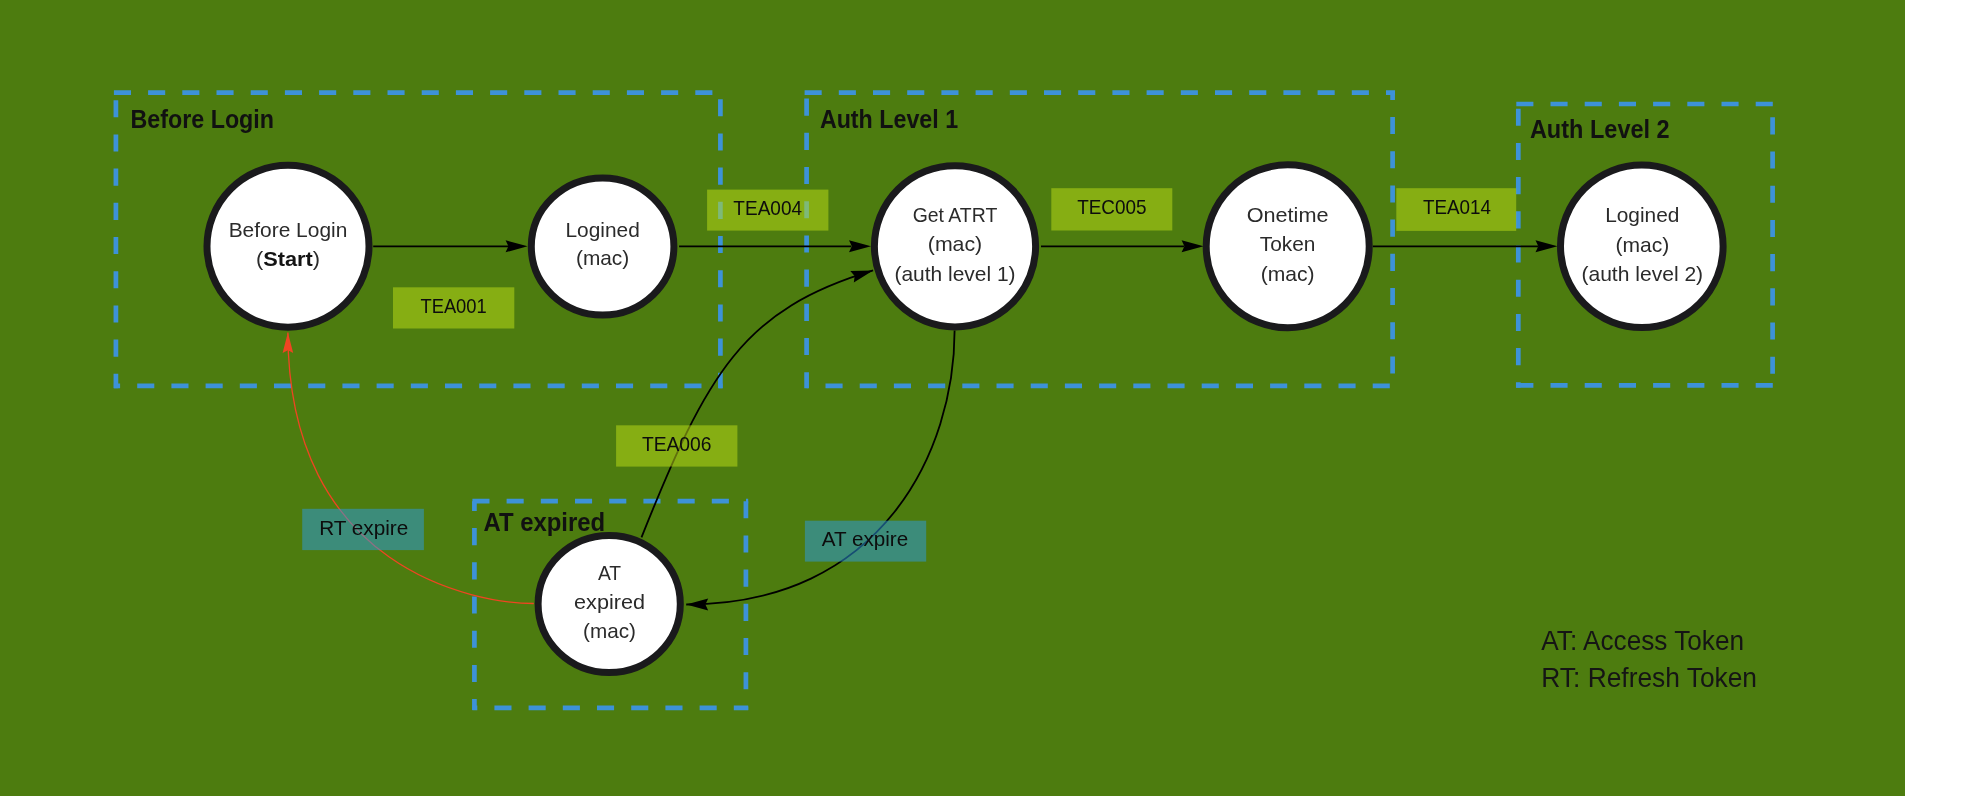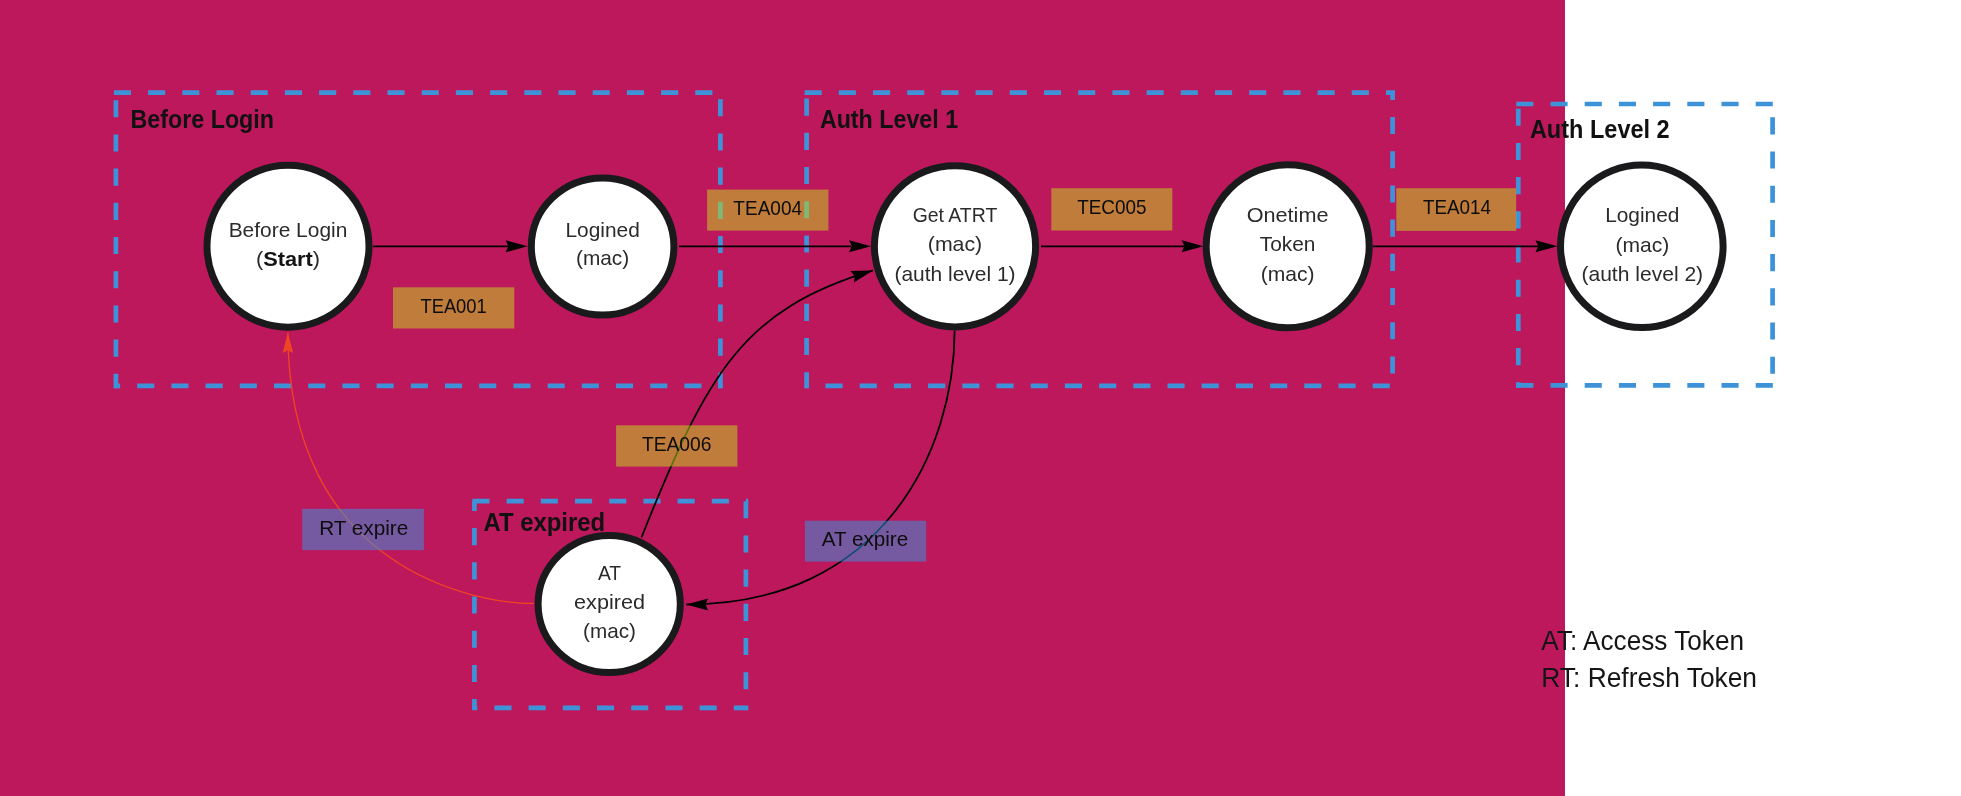--- a/index.html
+++ b/index.html
@@ -1,19 +1,19 @@
 <!DOCTYPE html>
 <html><head>
 <meta charset="utf-8">
 <title>Auth token state diagram</title>
 <style>
   html,body{margin:0;padding:0;background:#ffffff;width:1961px;height:796px;overflow:hidden;}
   body{width:1961px;height:796px;overflow:hidden;
        font-family:"Liberation Sans",sans-serif;}
-  #stage{position:relative;width:1565px;height:796px;background:#be185d;}
+  #stage{position:relative;width:1905px;height:796px;background:#4d7c0f;}
   svg#canvas{display:block;width:1961px;height:796px;transform:translateZ(0);}
   .grp-title{font-family:"Liberation Sans",sans-serif;font-weight:bold;font-size:25.7px;fill:#111111;opacity:.999;}
   .node-label{font-family:"Liberation Sans",sans-serif;font-size:20.6px;fill:#2b2b2b;opacity:.999;}
   .edge-label{font-family:"Liberation Sans",sans-serif;font-size:20.6px;fill:#0d0d0d;opacity:.999;}
   .legend-text{font-family:"Liberation Sans",sans-serif;font-size:27.5px;fill:#151515;opacity:.999;}
   .node-circle{fill:#ffffff;stroke:#1a1a1c;stroke-width:7;}
   .gl{fill:none;stroke:#3D92D8;stroke-width:4.7;stroke-dasharray:17.1 17.1;}
   .edge{fill:none;stroke:#000000;stroke-width:1.8;}
   .edge-red{fill:none;stroke:#EF4522;stroke-width:1.3;}
   .arrow{fill:#000000;stroke:none;}

